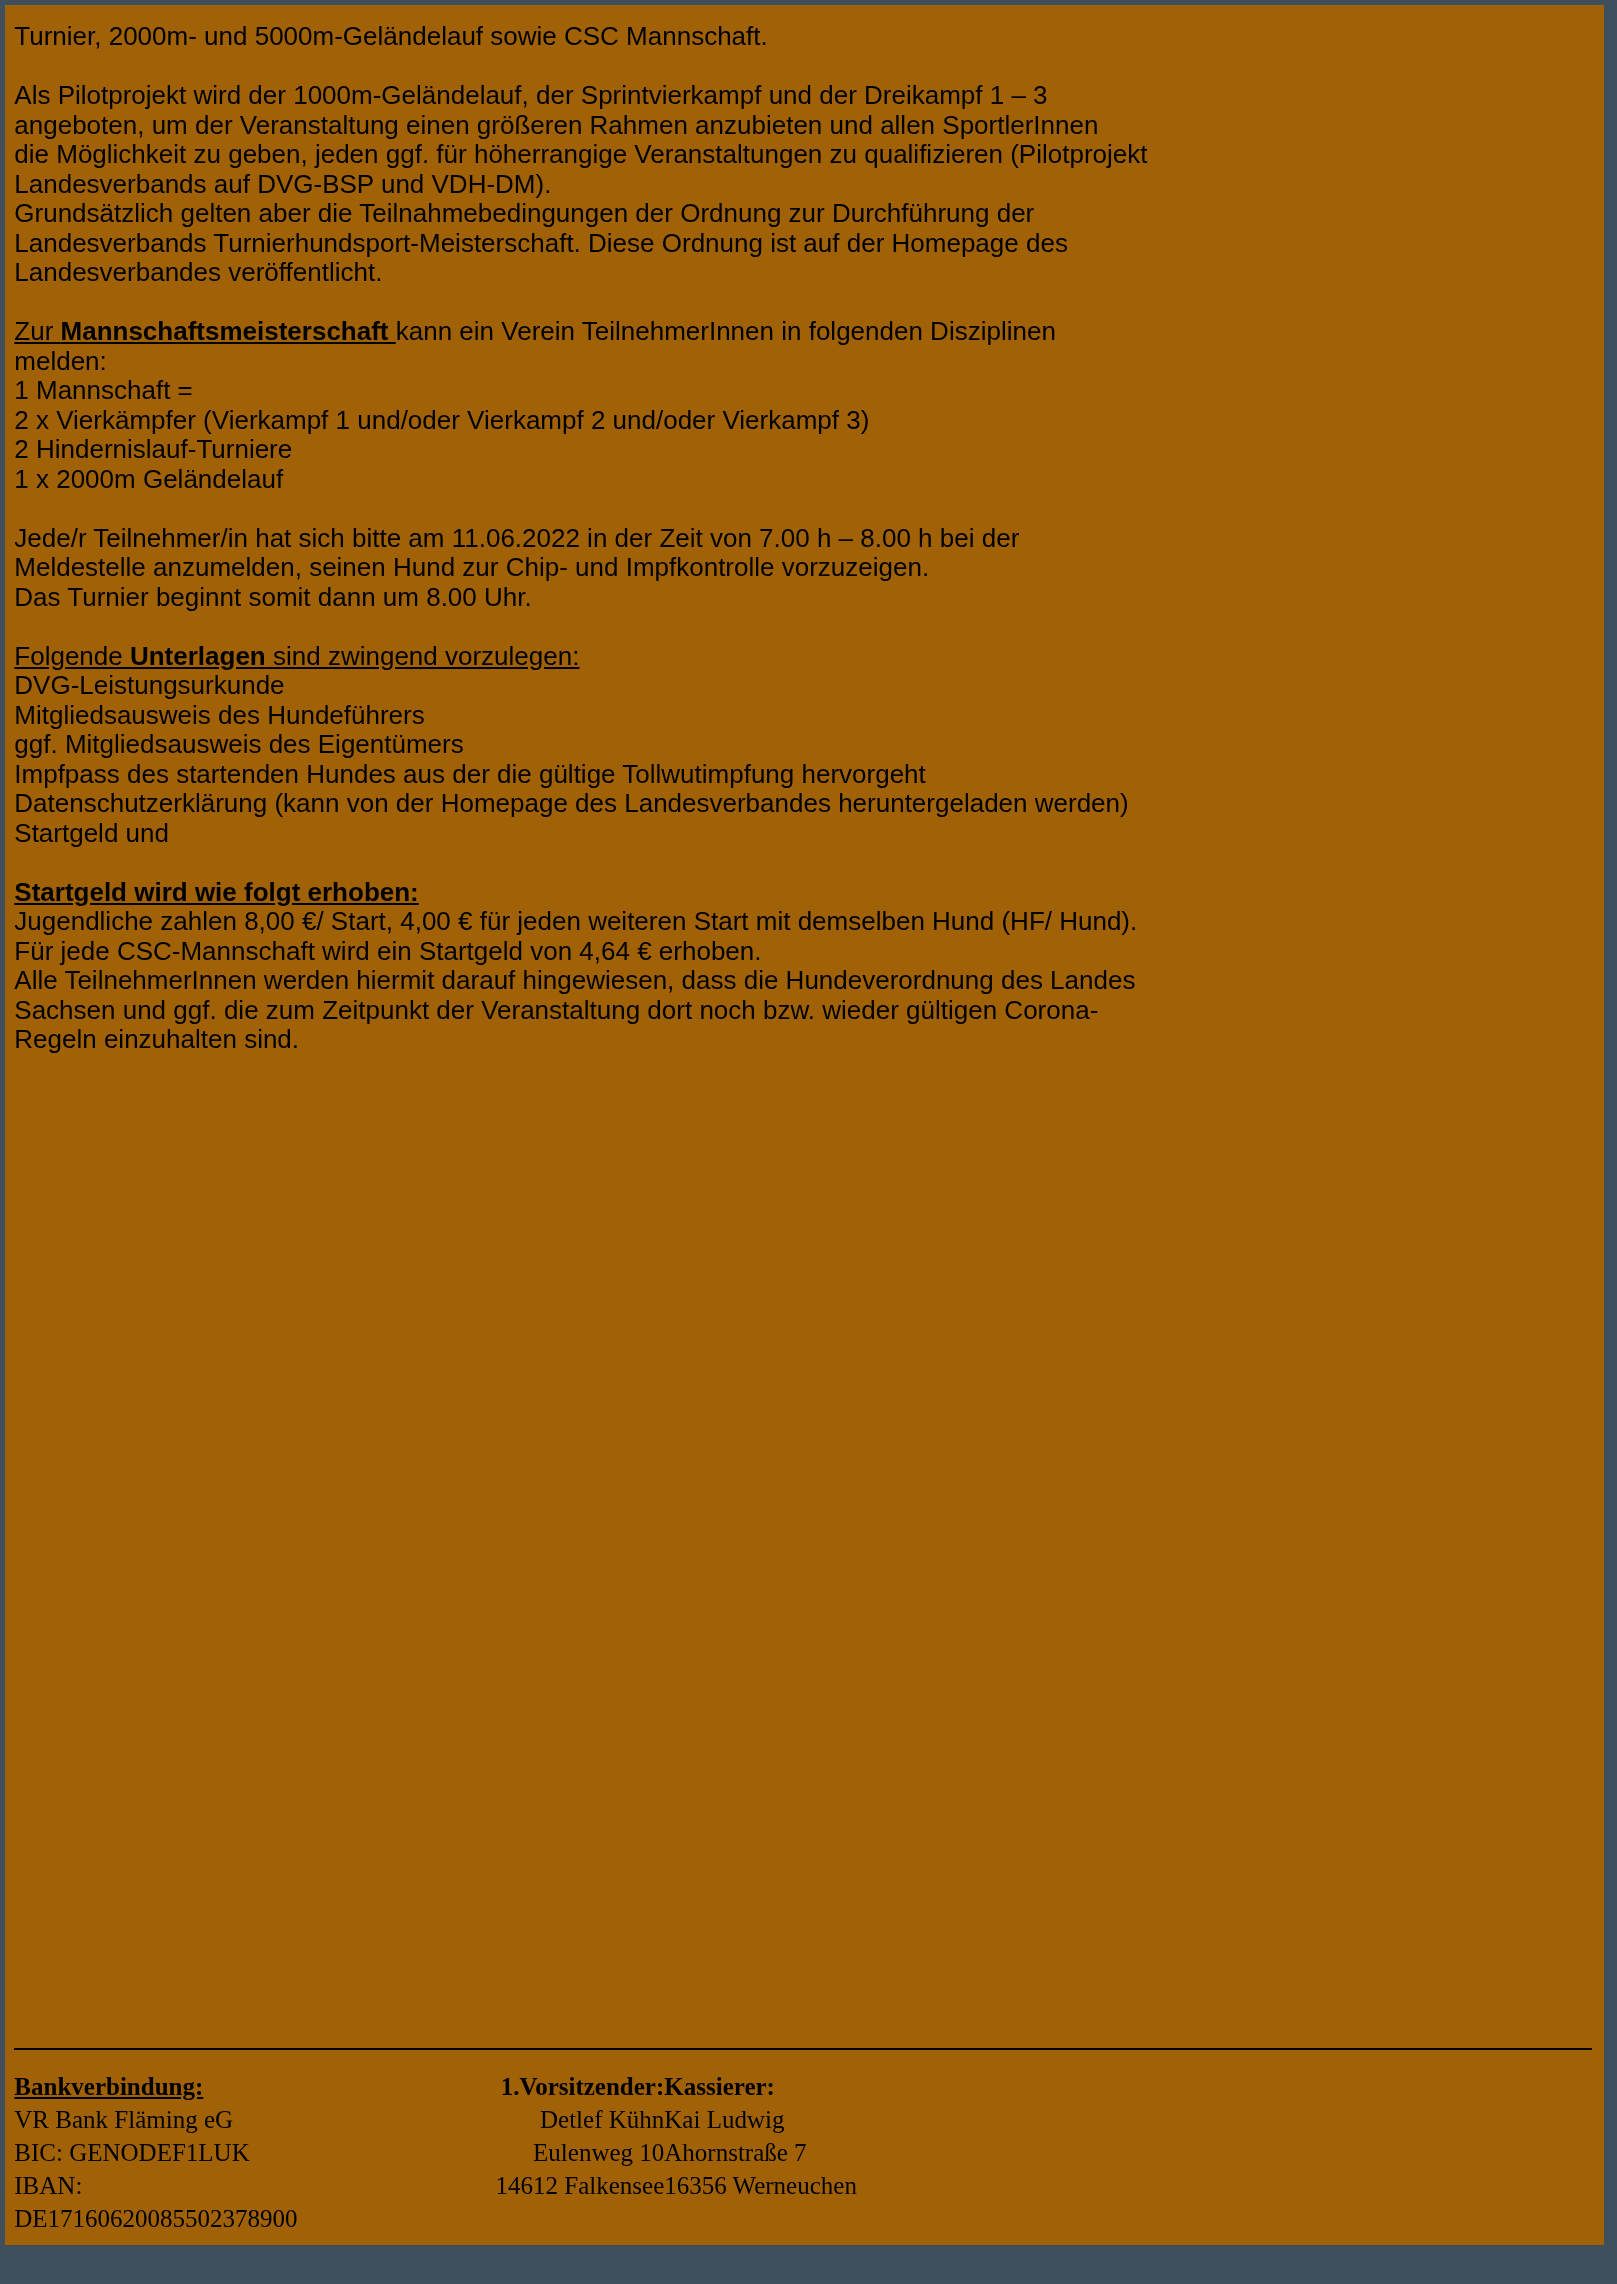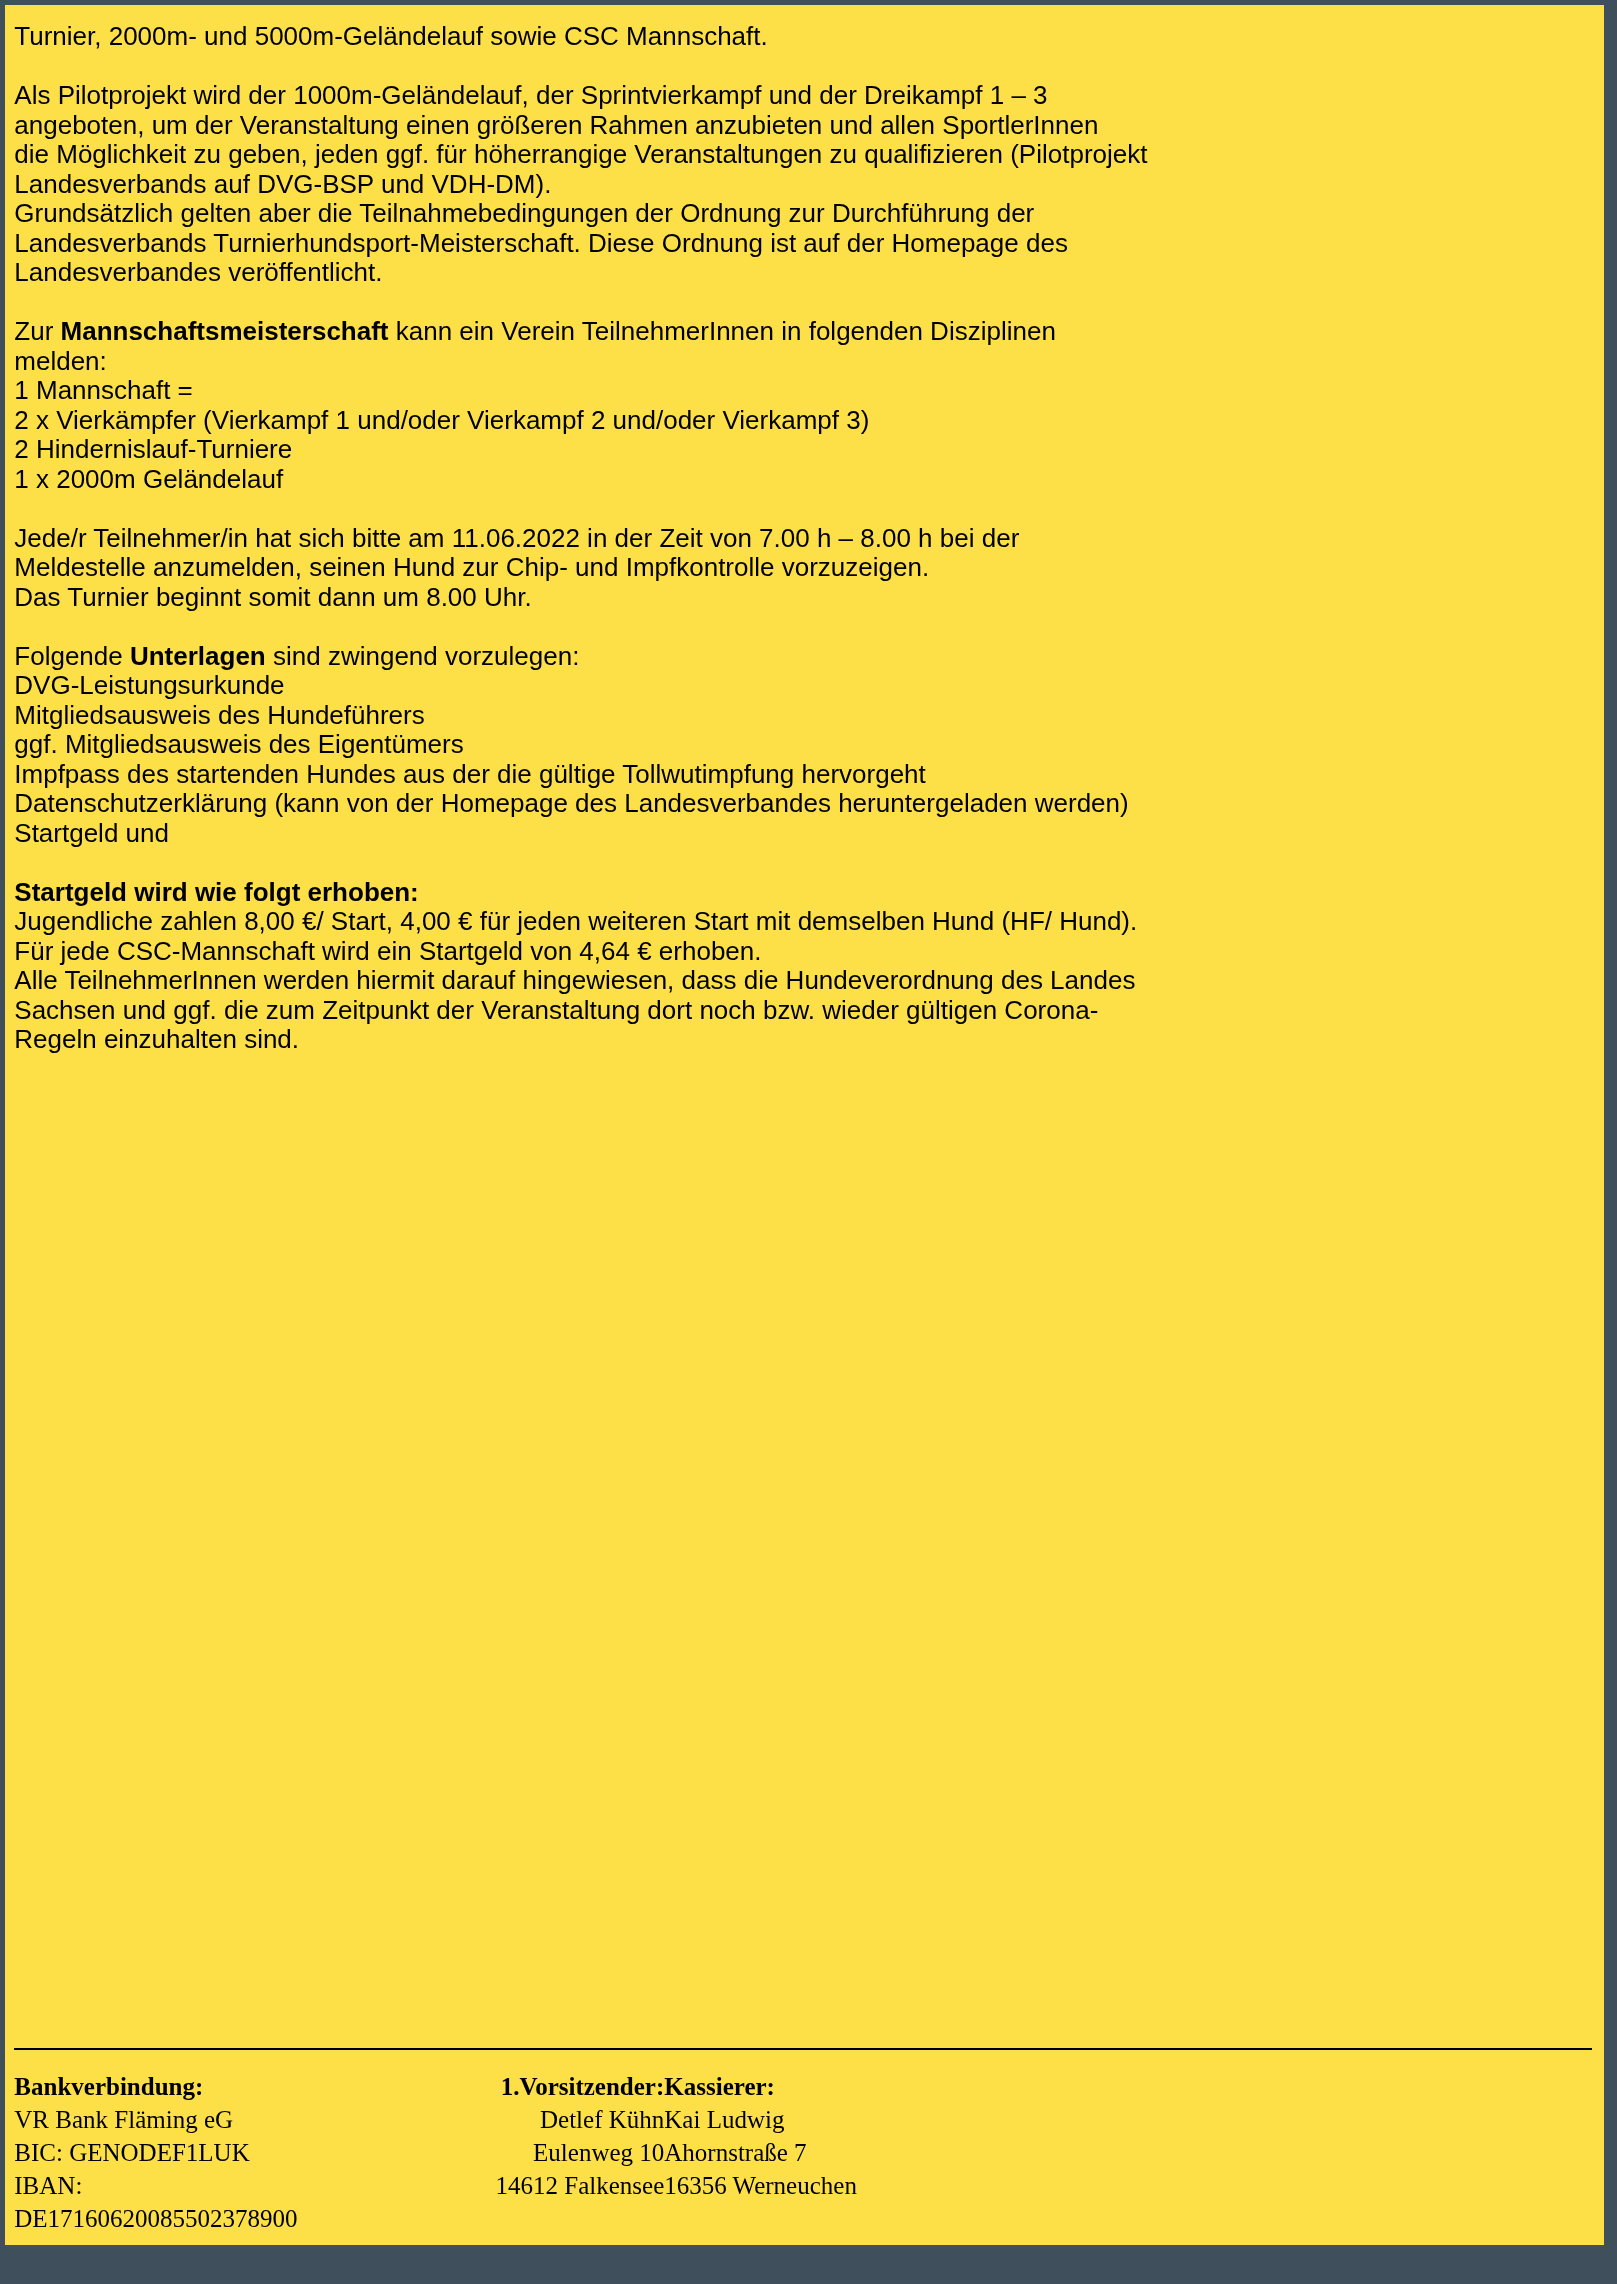--- a/index.html
+++ b/index.html
@@ -20,21 +20,21 @@
     color: var(--text-color, #000000);
     overflow: hidden;
   }
   .content {
     padding: 17px 11.8px 0 9.3px;
     font-size: 26px;
     line-height: 29.5px;
   }
   .line { white-space: pre-wrap; }
   .b { font-weight: bold; }
-  .u { }
+  .u { text-decoration: underline; }
   .footer {
     position: absolute;
     left: 0;
     right: 0;
     bottom: 10px;
     padding: 0 11.8px 0 9.3px;
     font-family: "Liberation Serif", serif;
     font-size: 25px;
     line-height: 33px;
     color: var(--text-color, #000000);
@@ -45,21 +45,21 @@
   }
   .footer-cols { display: flex; }
   .fcol1 { width: 354px; }
   .fcol2 { width: 296px; text-align: right; }
   .fcol3 { flex: 1; }
   .fhead { font-weight: bold; }
 </style>
 </head>
 <body>
 
-<div class="page" style="--border-color: #3f505c; --text-color: #000000; background: #fde047;">
+<div class="page" style="--border-color: #3f505c; --text-color: #000000; background: #a16207;">
 
   <div class="content">
       <div class="line"><span>Turnier, 2000m- und 5000m-Geländelauf sowie CSC Mannschaft.</span></div>
       <div class="line">&nbsp;</div>
       <div class="line"><span>Als Pilotprojekt wird der 1000m-Geländelauf, der Sprintvierkampf und der Dreikampf 1 – 3</span></div>
       <div class="line"><span>angeboten, um der Veranstaltung einen größeren Rahmen anzubieten und allen SportlerInnen</span></div>
       <div class="line"><span>die Möglichkeit zu geben, jeden ggf. für höherrangige Veranstaltungen zu qualifizieren (Pilotprojekt</span></div>
       <div class="line"><span>Landesverbands auf DVG-BSP und VDH-DM).</span></div>
       <div class="line"><span>Grundsätzlich gelten aber die Teilnahmebedingungen der Ordnung zur Durchführung der</span></div>
       <div class="line"><span>Landesverbands Turnierhundsport-Meisterschaft. Diese Ordnung ist auf der Homepage des</span></div>

